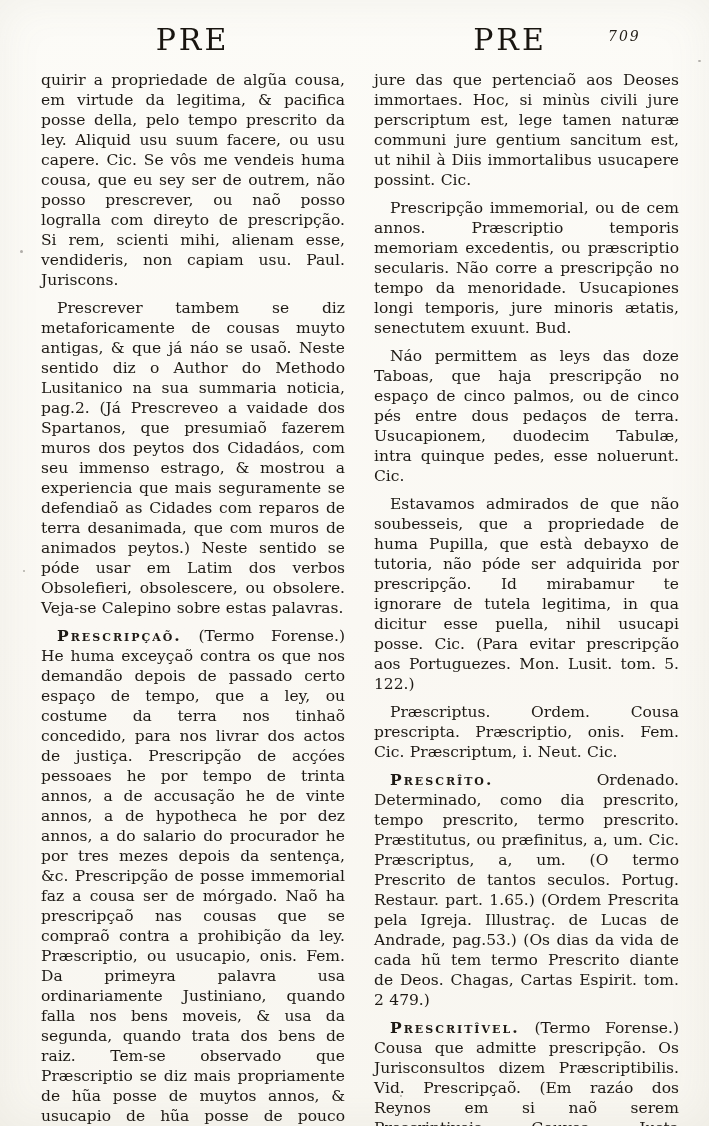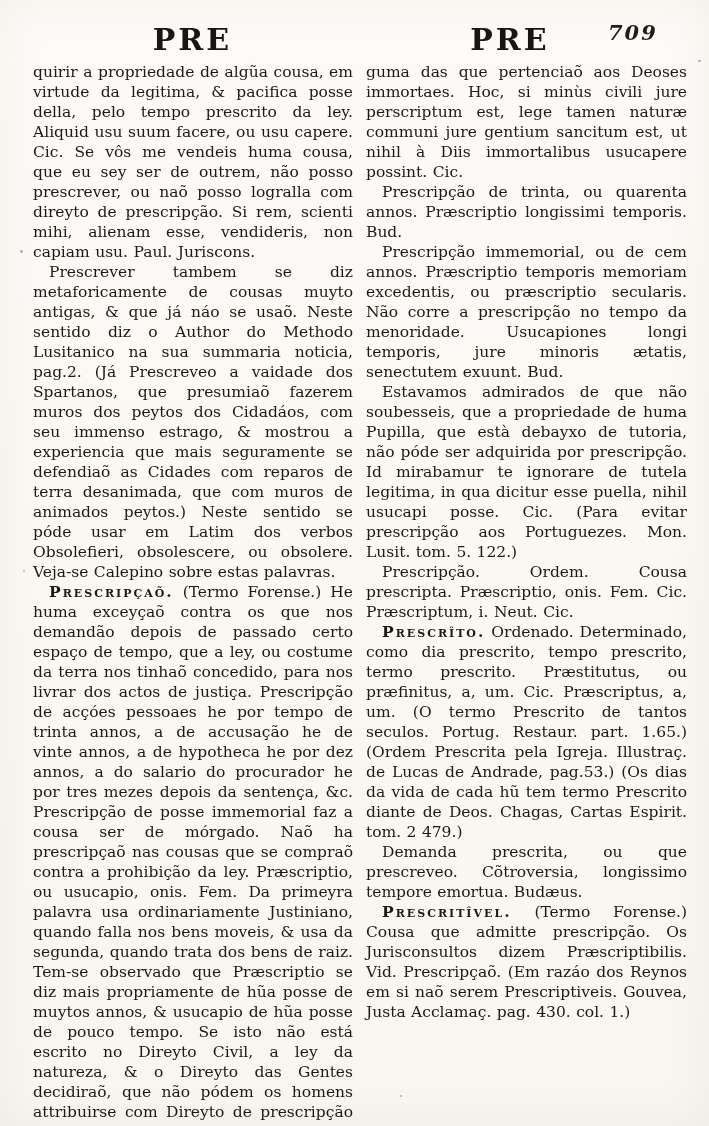--- a/index.html
+++ b/index.html
@@ -11,50 +11,50 @@
     background: linear-gradient(180deg, #fcfbf7 0%, #faf8f3 55%, #f8f6f0 100%);
     color: #1d1914;
     font-family: "DejaVu Serif", serif;
     overflow: hidden;
     box-shadow: inset 0 0 45px rgba(120,110,90,0.08);
   }
   .running-head {
     position: absolute;
     top: 22px;
     font-size: 30px;
-    font-weight: 700;
+    font-weight: 400;
     letter-spacing: 3px;
     color: #191510;
   }
   .running-head.left  { left: 35px;  width: 315px; text-align: center; }
   .running-head.right { left: 360px; width: 300px; text-align: center; }
   .page-number {
     position: absolute;
-    top: 20px;
+    top: 28px;
     left: 608px;
     width: 70px;
-    font-size: 21px;
+    font-size: 14px;
     font-style: italic;
-    font-weight: 700;
+    font-weight: 400;
     letter-spacing: 2px;
     color: #221d16;
   }
   .text-body {
     position: absolute;
     top: 62px;
     left: 33px;
     right: 22px;
     display: flex;
     gap: 13px;
   }
   .col { font-size: 15.5px; line-height: 20px; }
   .col.left  { width: 320px; }
   .col.right { width: 321px; }
   .para {
-    margin: 0;
+    margin: 8px;
     text-align: justify;
     text-indent: 16px;
     word-spacing: 0.5px;
   }
   .para.no-indent { text-indent: 0; }
   .seg.italic { }
   .seg.smallcaps { font-variant: small-caps; letter-spacing: 2px; font-weight: bold; }
   
   .speck { position: absolute; background: rgba(40,35,28,0.35); border-radius: 50%; }
 </style>
@@ -70,27 +70,26 @@
   <div class="text-body">
 
     <div class="col left">
       <p class="para no-indent"><span class="seg normal">quirir a propriedade de algũa cousa, em virtude da legitima, &amp; pacifica posse della, pelo tempo prescrito da ley. </span><span class="seg italic">Aliquid usu suum facere</span><span class="seg normal">, ou </span><span class="seg italic">usu capere. Cic.</span><span class="seg normal"> Se vôs me vendeis huma cousa, que eu sey ser de outrem, não posso prescrever, ou naõ posso logralla com direyto de prescripção. </span><span class="seg italic">Si rem, scienti mihi, alienam esse, vendideris, non capiam usu. Paul. Juriscons.</span></p>
       <p class="para"><span class="seg normal">Prescrever tambem se diz metaforicamente de cousas muyto antigas, &amp; que já náo se usaõ. Neste sentido diz o Author do Methodo Lusitanico na sua summaria noticia, pag.2. (Já </span><span class="seg italic">Prescreveo</span><span class="seg normal"> a vaidade dos Spartanos, que presumiaõ fazerem muros dos peytos dos Cidadáos, com seu immenso estrago, &amp; mostrou a experiencia que mais seguramente se defendiaõ as Cidades com reparos de terra desanimada, que com muros de animados peytos.) Neste sentido se póde usar em Latim dos verbos </span><span class="seg italic">Obsolefieri, obsolescere,</span><span class="seg normal"> ou </span><span class="seg italic">obsolere.</span><span class="seg normal"> Veja-se Calepino sobre estas palavras.</span></p>
       <p class="para"><span class="seg smallcaps">Prescripçaõ.</span><span class="seg normal"> (Termo Forense.) He huma exceyçaõ contra os que nos demandão depois de passado certo espaço de tempo, que a ley, ou costume da terra nos tinhaõ concedido, para nos livrar dos actos de justiça. Prescripção de acçóes pessoaes he por tempo de trinta annos, a de accusação he de vinte annos, a de hypotheca he por dez annos, a do salario do procurador he por tres mezes depois da sentença, &amp;c. Prescripção de posse immemorial faz a cousa ser de mórgado. Naõ ha prescripçaõ nas cousas que se compraõ contra a prohibição da ley. </span><span class="seg italic">Præscriptio,</span><span class="seg normal"> ou </span><span class="seg italic">usucapio, onis. Fem.</span><span class="seg normal"> Da primeyra palavra usa ordinariamente Justiniano, quando falla nos bens moveis, &amp; usa da segunda, quando trata dos bens de raiz. Tem-se observado que </span><span class="seg italic">Præscriptio</span><span class="seg normal"> se diz mais propriamente de hũa posse de muytos annos, &amp; </span><span class="seg italic">usucapio</span><span class="seg normal"> de hũa posse de pouco tempo. Se isto não está escrito no Direyto Civil, a ley da natureza, &amp; o Direyto das Gentes decidiraõ, que não pódem os homens attribuirse com Direyto de prescripção a cousa al-</span></p>
 
     </div>
 
     <div class="col right">
-      <p class="para no-indent"><span class="seg normal">guma das que pertenciaõ aos Deoses immortaes. </span><span class="seg italic">Hoc, si minùs civili jure perscriptum est, lege tamen naturæ communi jure gentium sancitum est, ut nihil à Diis immortalibus usucapere possint. Cic.</span></p>
-      <p class="para"><span class="seg normal">Prescripção de trinta, ou quarenta annos. </span><span class="seg italic">Præscriptio longissimi temporis. Bud.</span></p>
+      <p class="para no-indent"><span class="seg normal">jure das que pertenciaõ aos Deoses immortaes. </span><span class="seg italic">Hoc, si minùs civili jure perscriptum est, lege tamen naturæ communi jure gentium sancitum est, ut nihil à Diis immortalibus usucapere possint. Cic.</span></p>
       <p class="para"><span class="seg normal">Prescripção immemorial, ou de cem annos. </span><span class="seg italic">Præscriptio temporis memoriam excedentis,</span><span class="seg normal"> ou </span><span class="seg italic">præscriptio secularis.</span><span class="seg normal"> Não corre a prescripção no tempo da menoridade. </span><span class="seg italic">Usucapiones longi temporis, jure minoris ætatis, senectutem exuunt. Bud.</span></p>
+      <p class="para"><span class="seg normal">Náo permittem as leys das doze Taboas, que haja prescripção no espaço de cinco palmos, ou de cinco pés entre dous pedaços de terra. </span><span class="seg italic">Usucapionem, duodecim Tabulæ, intra quinque pedes, esse noluerunt. Cic.</span></p>
       <p class="para"><span class="seg normal">Estavamos admirados de que não soubesseis, que a propriedade de huma Pupilla, que està debayxo de tutoria, não póde ser adquirida por prescripção. </span><span class="seg italic">Id mirabamur te ignorare de tutela legitima, in qua dicitur esse puella, nihil usucapi posse. Cic.</span><span class="seg normal"> (Para evitar prescripção aos Portuguezes. Mon. Lusit. tom. 5. 122.)</span></p>
-      <p class="para"><span class="seg normal">Prescripção. Ordem. Cousa prescripta. </span><span class="seg italic">Præscriptio, onis. Fem. Cic. Præscriptum, i. Neut. Cic.</span></p>
+      <p class="para"><span class="seg normal">Præscriptus. Ordem. Cousa prescripta. </span><span class="seg italic">Præscriptio, onis. Fem. Cic. Præscriptum, i. Neut. Cic.</span></p>
       <p class="para"><span class="seg smallcaps">Prescrîto.</span><span class="seg normal"> Ordenado. Determinado, como dia prescrito, tempo prescrito, termo prescrito. </span><span class="seg italic">Præstitutus,</span><span class="seg normal"> ou </span><span class="seg italic">præfinitus, a, um. Cic. Præscriptus, a, um.</span><span class="seg normal"> (O termo </span><span class="seg italic">Prescrito</span><span class="seg normal"> de tantos seculos. Portug. Restaur. part. 1.65.) (Ordem </span><span class="seg italic">Prescrita</span><span class="seg normal"> pela Igreja. Illustraç. de Lucas de Andrade, pag.53.) (Os dias da vida de cada hũ tem termo </span><span class="seg italic">Prescrito</span><span class="seg normal"> diante de Deos. Chagas, Cartas Espirit. tom. 2 479.)</span></p>
-      <p class="para"><span class="seg normal">Demanda prescrita, ou que prescreveo. </span><span class="seg italic">Cõtroversia, longissimo tempore emortua. Budæus.</span></p>
       <p class="para"><span class="seg smallcaps">Prescritîvel.</span><span class="seg normal"> (Termo Forense.) Cousa que admitte prescripção. Os Jurisconsultos dizem </span><span class="seg italic">Præscriptibilis. Vid.</span><span class="seg normal"> Prescripçaõ. (Em razáo dos Reynos em si naõ serem </span><span class="seg italic">Prescriptiveis.</span><span class="seg normal"> Gouvea, Justa Acclamaç. pag. 430. col. 1.)</span></p>
 
     </div>
 
   </div>
 
   <div class="speck" style="left:20px; top:250px; width:3px; height:3px;"></div>
   <div class="speck" style="left:23px; top:570px; width:2px; height:2px;"></div>
   <div class="speck" style="left:698px; top:60px; width:3px; height:2px;"></div>
   <div class="speck" style="left:400px; top:1095px; width:2px; height:2px;"></div>

